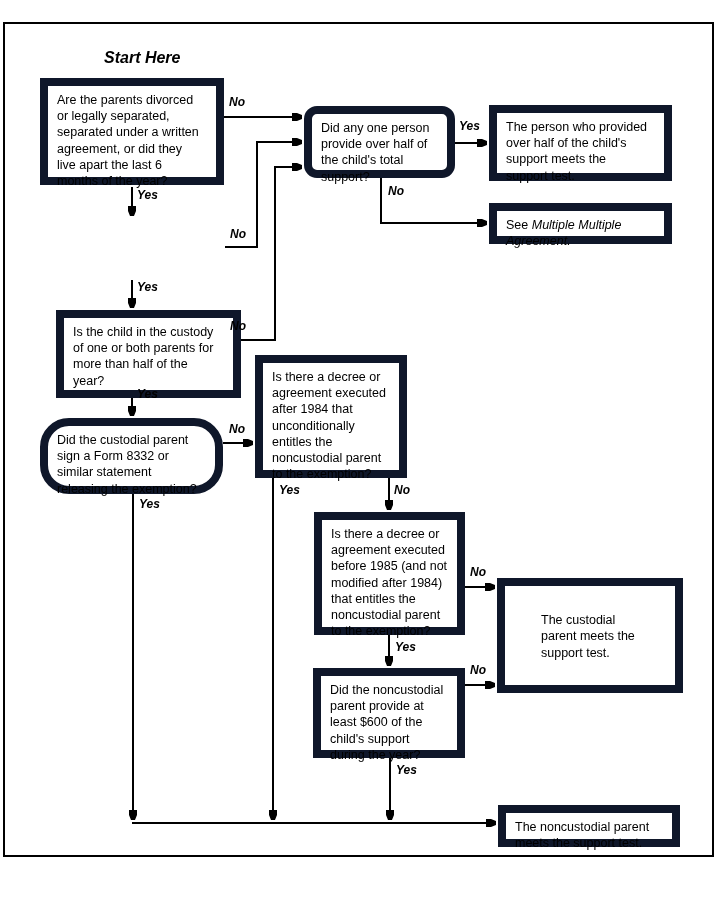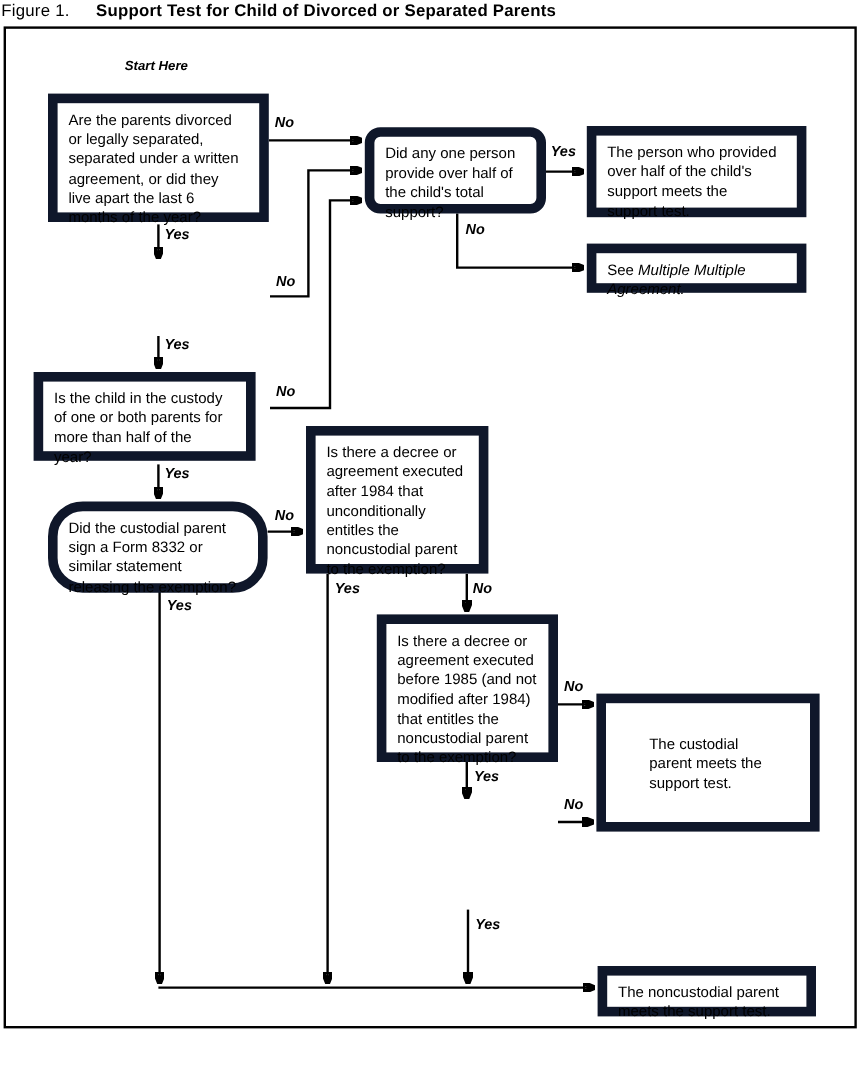--- a/index.html
+++ b/index.html
@@ -2,36 +2,33 @@
 <html><head>
 <meta charset="utf-8">
 <style>
   html,body{margin:0;padding:0;background:#fff;}
   body{width:721px;height:903px;position:relative;font-family:"Liberation Sans","DejaVu Sans",sans-serif;color:#000;}
   .canvas{position:absolute;left:0;top:0;width:721px;height:903px;}
   .title{position:absolute;left:1px;top:0px;font-size:14px;white-space:nowrap;}
   .title .fig{font-weight:400;letter-spacing:0.2px;}
   .title .main{font-weight:700;margin-left:22px;letter-spacing:0.2px;}
   .frame{position:absolute;left:3px;top:22px;width:711px;height:835px;border:2px solid #000;box-sizing:border-box;}
-  .start{position:absolute;left:104px;top:49px;font-size:11px;font-weight:700;font-style:italic;}
+  .start{position:absolute;left:104px;top:49px;font-size:16px;font-weight:700;font-style:italic;}
   .node{position:absolute;border:8px solid #0f172a;box-sizing:border-box;background:#fff;
         font-size:12.5px;line-height:16.2px;white-space:pre-line;padding:6px 6px 4px 9px;}
   .node.center-v{display:flex;align-items:center;padding-left:36px;}
   .elabel{position:absolute;font-size:12px;font-style:italic;line-height:12px;font-weight:bold;}
   svg.wires{position:absolute;left:0;top:0;width:721px;height:903px;}
   svg.wires path{fill:none;stroke:#000;stroke-width:2px;}
 </style>
 </head>
 <body>
 
 <div class="canvas">
 
-  <div class="title">
-    <span class="fig">Figure 1.</span><span class="main">Support Test for Child of Divorced or Separated Parents</span>
-  </div>
 
   <div class="frame"></div>
 
   <svg class="wires" viewBox="0 0 721 903">
     <defs>
       <marker id="ah" markerWidth="5" markerHeight="4" refX="4.2" refY="2" orient="auto">
         <path d="M0,0 L5,2 L0,4 Z" fill="#000" stroke="none"></path>
       </marker>
     </defs>
     <path d="M132,187 L132,214" marker-end="url(#ah)"></path>
@@ -56,21 +53,21 @@
   <div class="start">Start Here</div>
 
   <div class="node" style="left:40px;top:78px;width:184px;height:107px;">Are the parents divorced
 or legally separated,
 separated under a written
 agreement, or did they
 live apart the last 6
 months of the year?</div>
 
 
-  <div class="node" style="left:28px;top:310px;width:185px;height:74px;">Is the child in the custody
+  <div class="node" style="left:56px;top:310px;width:185px;height:88px;">Is the child in the custody
 of one or both parents for
 more than half of the
 year?</div>
 
   <div class="node" style="left:40px;top:418px;width:183px;height:76px;border-radius:29px;">Did the custodial parent
 sign a Form 8332 or
 similar statement
 releasing the exemption?</div>
 
   <div class="node" style="left:304px;top:106px;width:151px;height:72px;border-radius:13px;">Did any one person
@@ -99,20 +96,25 @@
 before 1985 (and not
 modified after 1984)
 that entitles the
 noncustodial parent
 to the exemption?</div>
 
   <div class="node center-v" style="left:497px;top:578px;width:186px;height:115px;">The custodial
 parent meets the
 support test.</div>
 
+  <div class="node" style="left:313px;top:668px;width:152px;height:90px;">Did the noncustodial
+parent provide at
+least $600 of the
+child's support
+during the year?</div>
 
   <div class="node" style="left:498px;top:805px;width:182px;height:42px;">The noncustodial parent
 meets the support test.</div>
 
   <span class="elabel" style="left:137px;top:189px;">Yes</span>
   <span class="elabel" style="left:229px;top:96px;">No</span>
   <span class="elabel" style="left:137px;top:281px;">Yes</span>
   <span class="elabel" style="left:230px;top:228px;">No</span>
   <span class="elabel" style="left:137px;top:388px;">Yes</span>
   <span class="elabel" style="left:230px;top:320px;">No</span>

